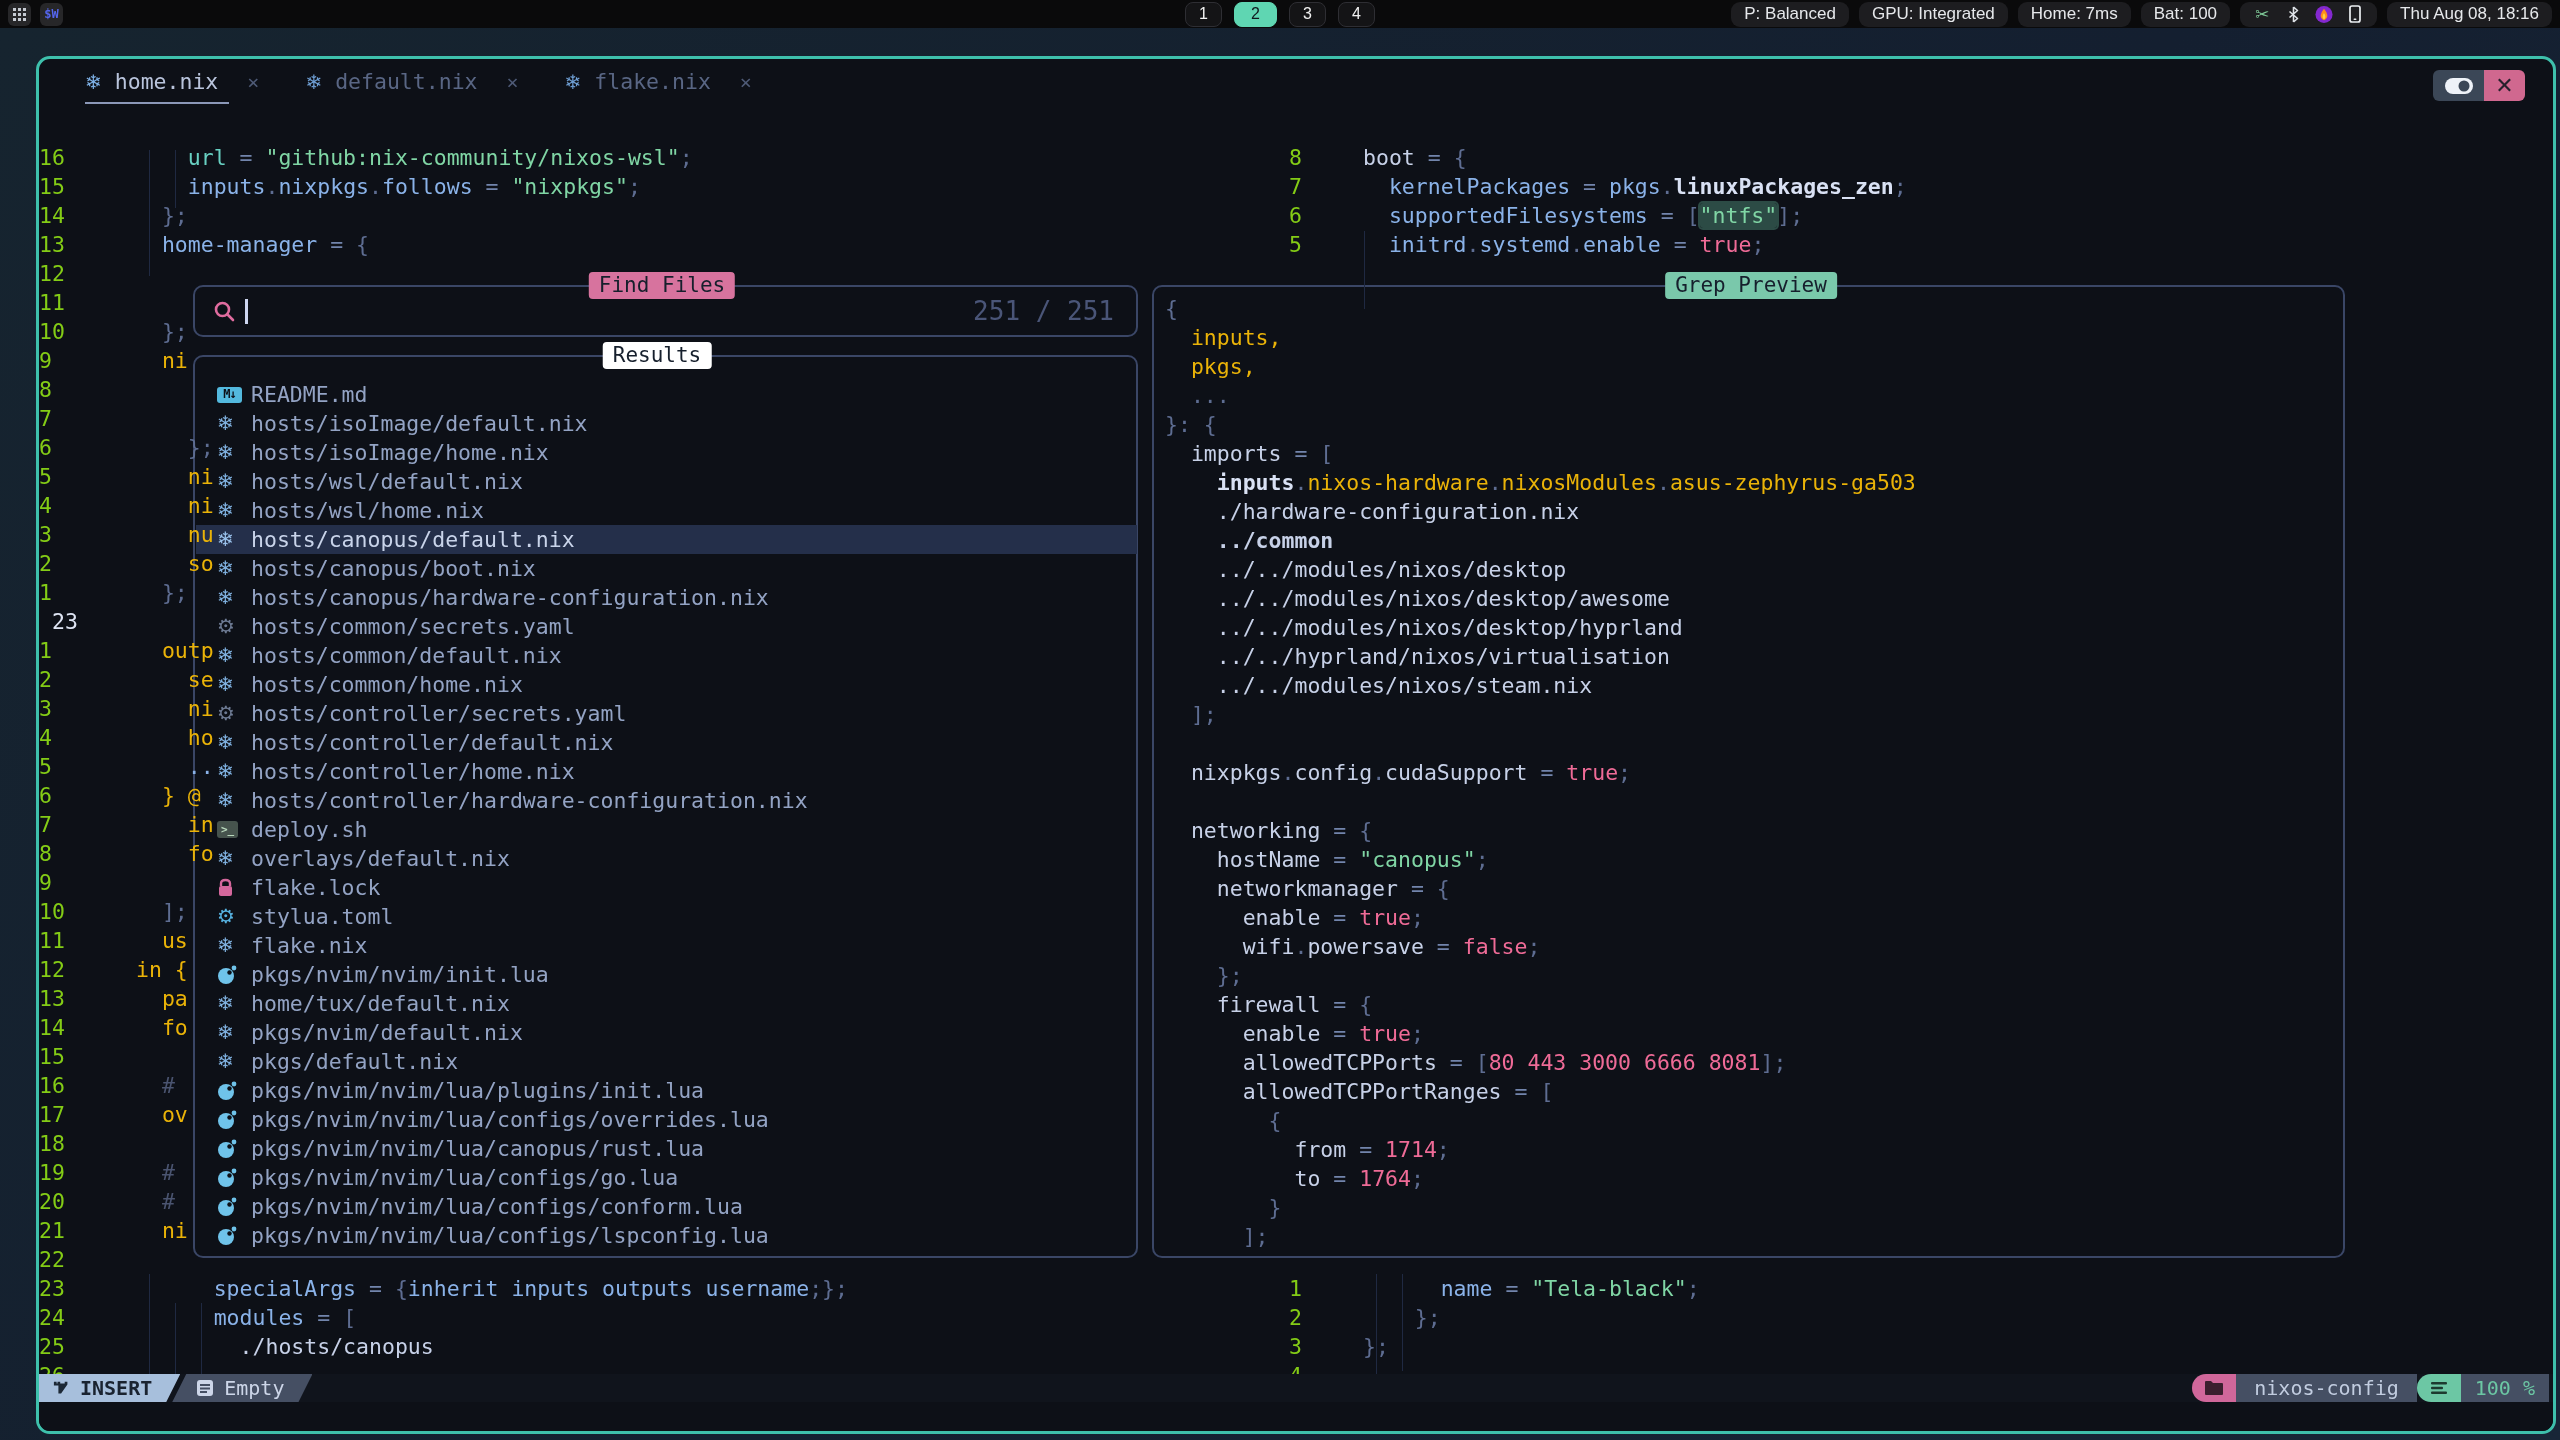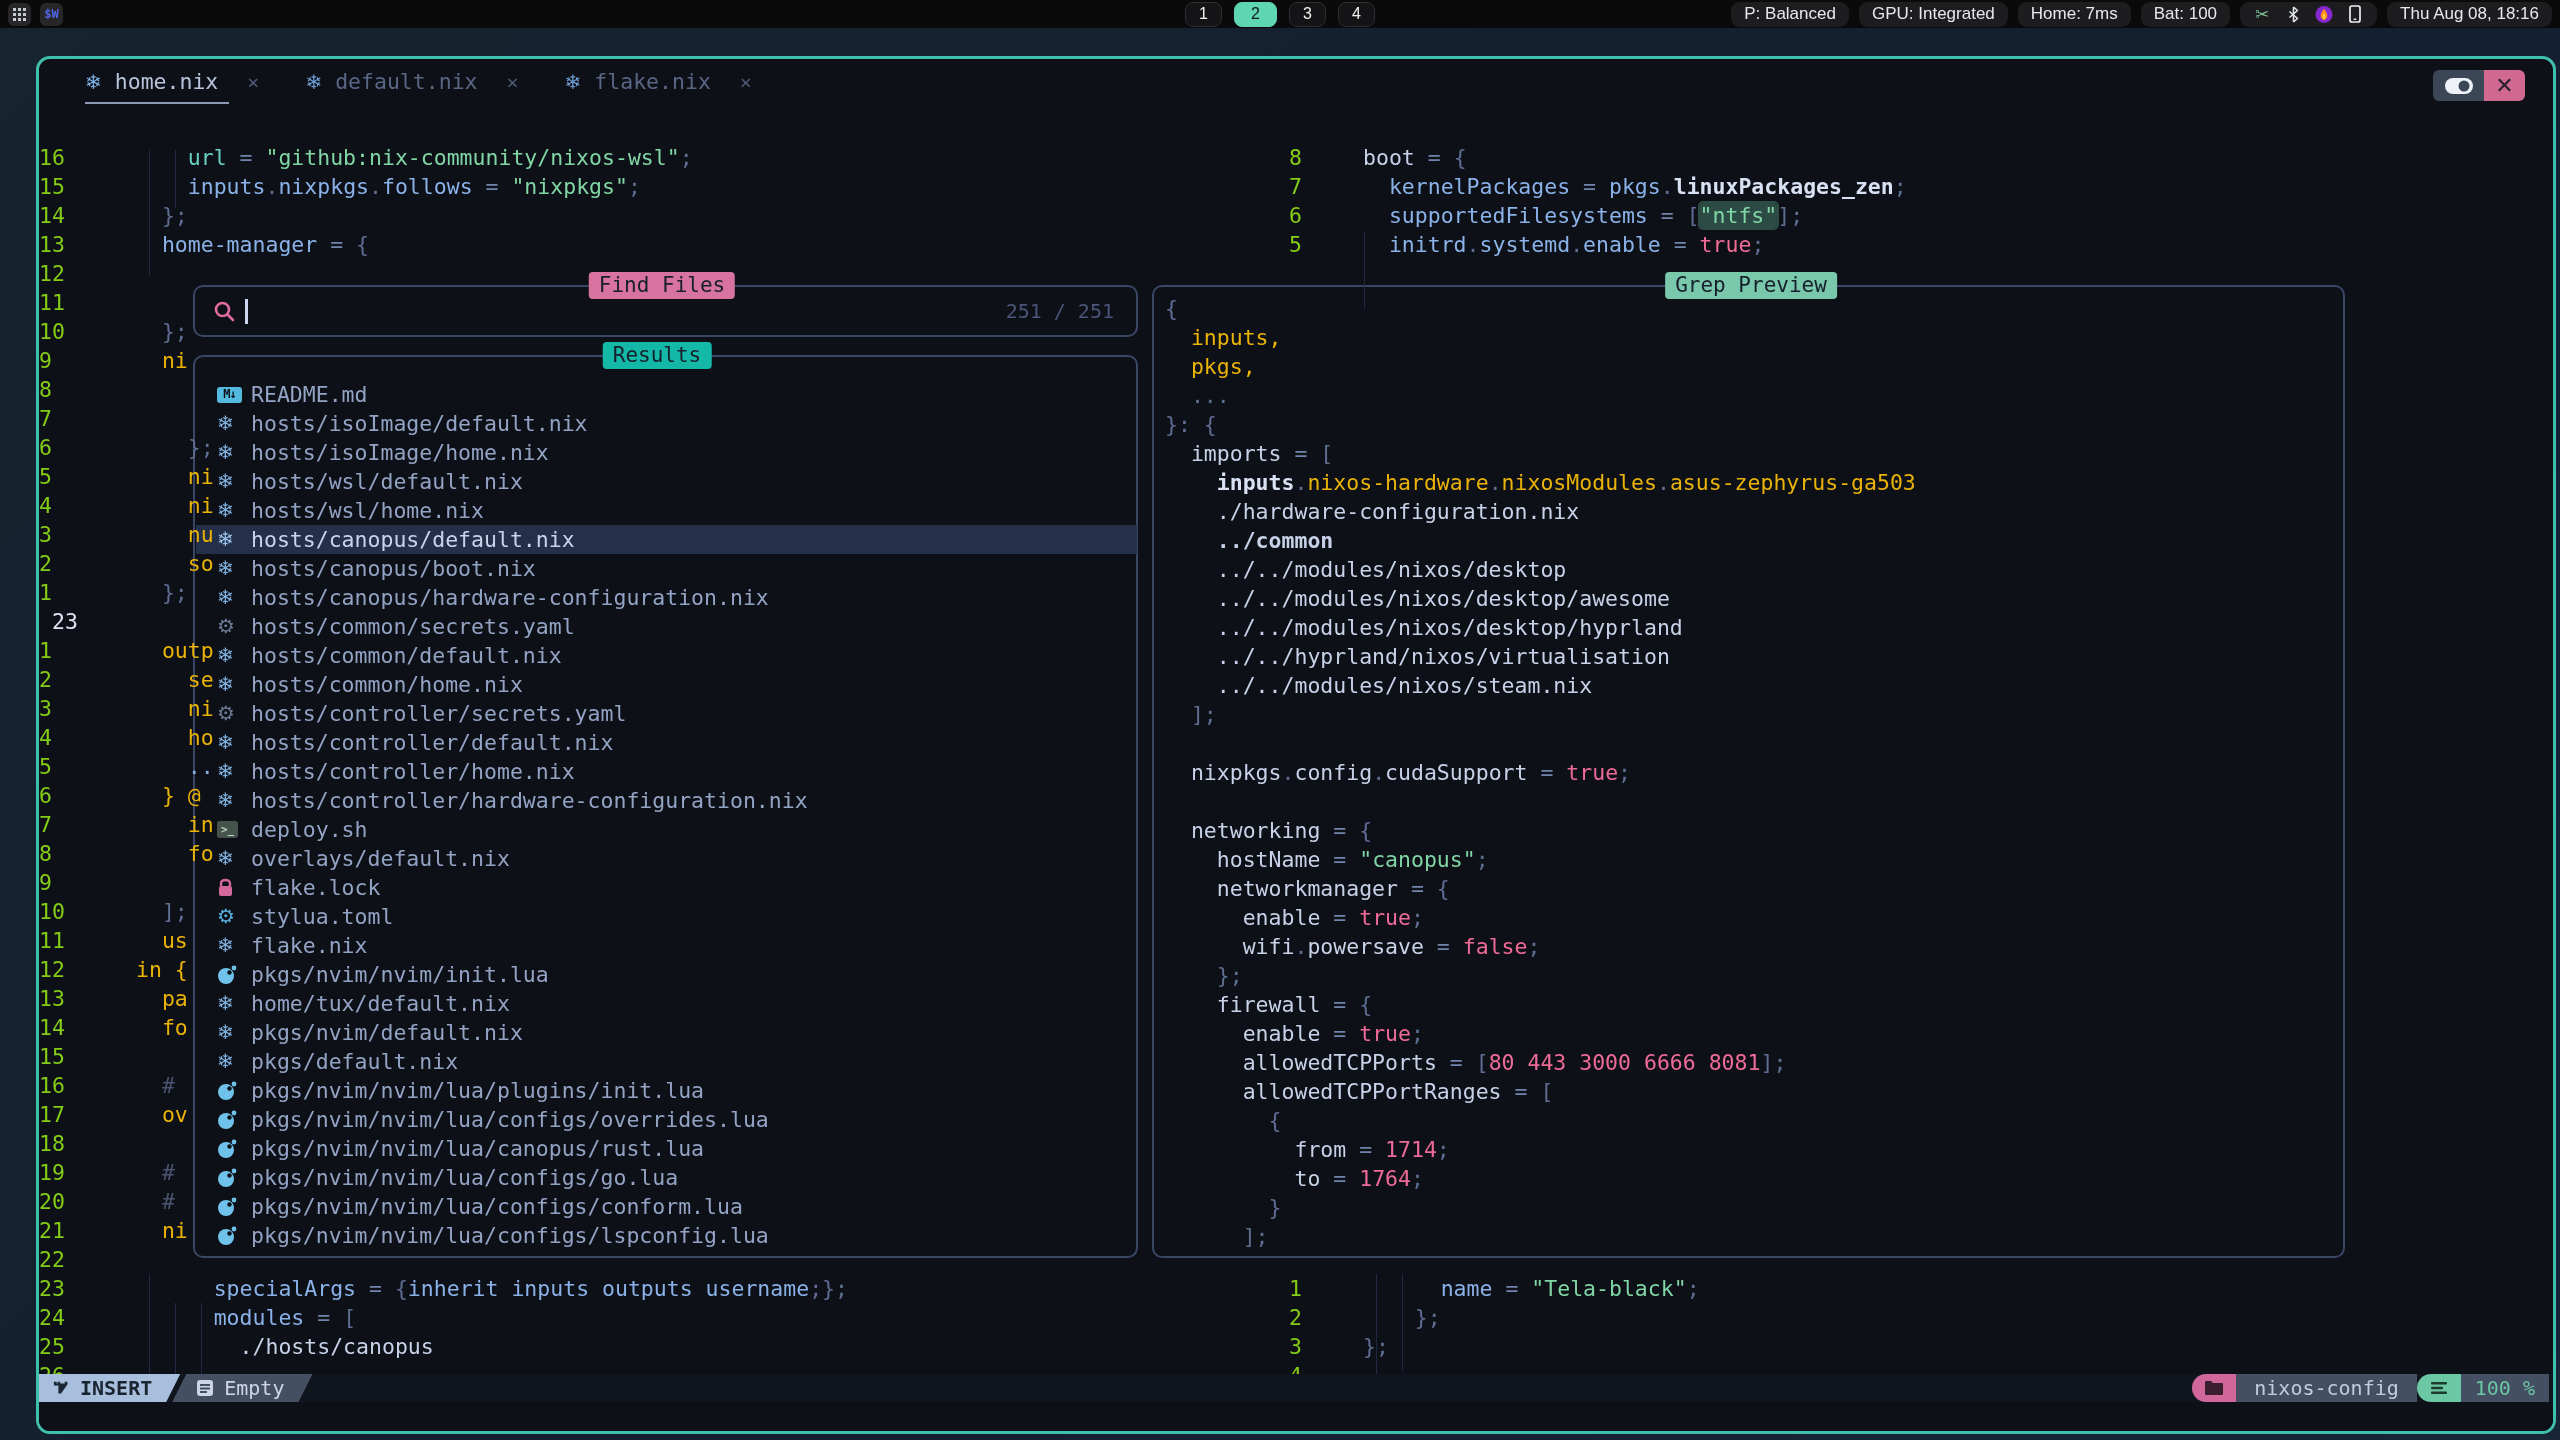--- a/index.html
+++ b/index.html
@@ -49,24 +49,24 @@
   .tk-s{color:#80d6a5} .tk-k{color:#ef6b97} .tk-w{color:#d9e1f4;font-weight:bold}
   .tk-lt{color:#c7d1e8} .tk-g{color:#4a5470} .tk-t{color:#68d0c2} .tk-kw{color:#8ab2e8}
   .tk-hl{color:#80d6a5;background:#2c4b45;border-radius:3px;box-shadow:0 0 0 2px #2c4b45}
 
   
   .fbox { position:absolute; background:#0d1017; border:2px solid #3a4666; border-radius:10px; }
   .prompt-box { left:154px; top:181px; width:945px; height:52px; }
   .results-box { left:154px; top:251px; width:945px; height:903px; }
   .preview-box { left:1113px; top:181px; width:1193px; height:973px; }
   .fbadge { position:absolute; height:27px; line-height:27px; padding:0 10px; font-size:21px; color:#161f2c; border-radius:4px; transform:translateX(-50%); z-index:5; white-space:pre; }
-  .b-pink { background:#d7739e; } .b-blue { background:#14b8a6; } .b-teal { background:#7ac8ab; }
+  .b-pink { background:#d7739e; } .b-blue { background:#ffffff; } .b-teal { background:#7ac8ab; }
   .prompt-inner { position:relative; width:100%; height:100%; }
   .search-cursor { position:absolute; left:50px; top:12px; width:3px; height:25px; background:#cdd6f0; }
-  .counter { position:absolute; right:22px; top:0; height:48px; line-height:48px; font-size:20px; color:#4a5578; }
+  .counter { position:absolute; right:22px; top:0; height:48px; line-height:48px; font-size:26px; color:#4a5578; }
   .res-row { position:absolute; left:1px; width:941px; height:29px; line-height:29px; display:flex; align-items:center; color:#93a3c4; font-size:21.5px; white-space:pre; }
   .res-row .ric { width:34px; margin-left:21px; display:flex; align-items:center; justify-content:flex-start; }
   .res-row.selected { background:#242f4a; color:#c9d4ea; }
   .fi { font-family:"DejaVu Sans",sans-serif; font-size:20px; }
   .md-chip { display:inline-flex; width:25px; height:16px; border-radius:3px; background:#53b9de; color:#0d1017; font-size:12px; font-weight:bold; align-items:center; justify-content:center; letter-spacing:-1px; }
   .sh-chip { display:inline-flex; width:21px; height:17px; border-radius:3px; background:#46534d; color:#b9d8bd; font-size:11px; font-weight:bold; align-items:center; justify-content:center; }
   .prev-row { position:absolute; left:11px; height:29px; line-height:29px; font-size:21.5px; white-space:pre; }
 
   
   .statusline { position:absolute; left:0; bottom:29px; width:2514px; height:28px; background:#10141c; display:flex; align-items:center; font-size:20px; font-weight:bold; }

